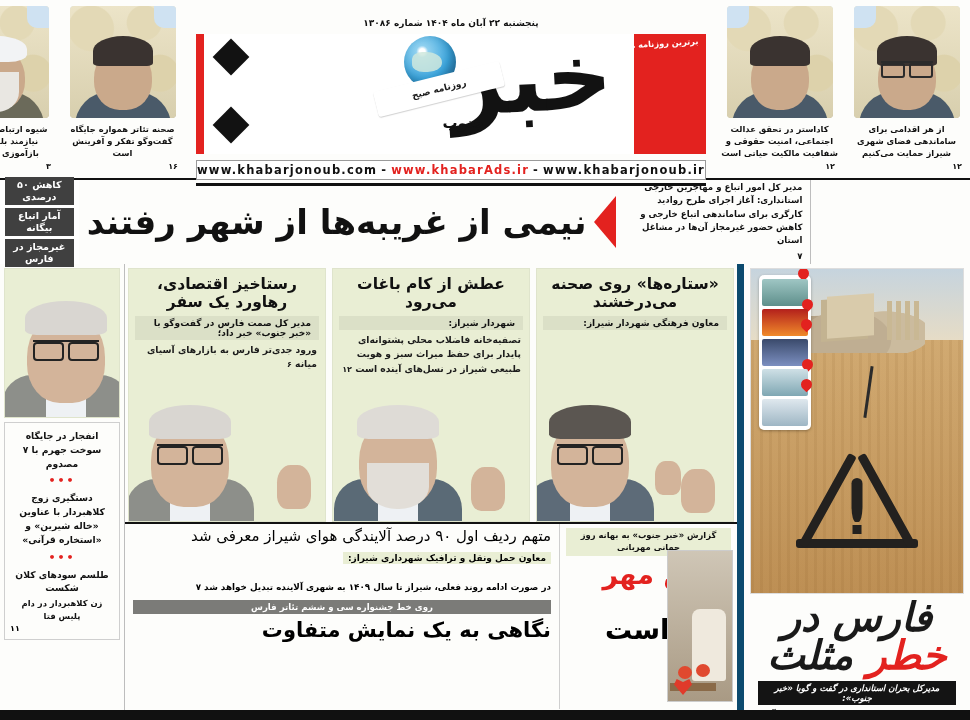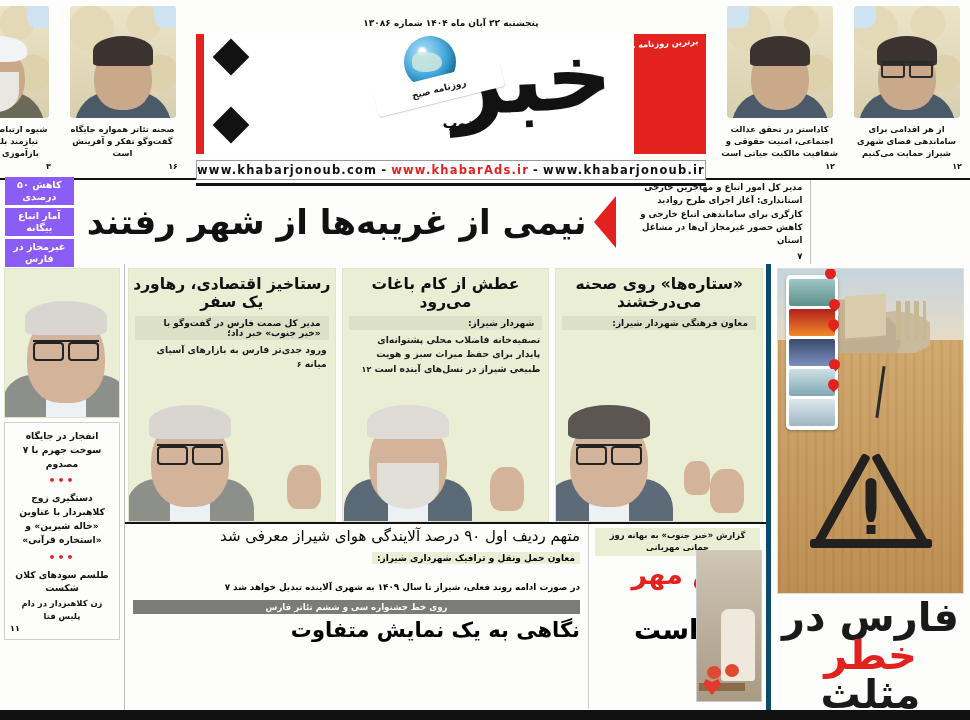--- a/index.html
+++ b/index.html
@@ -112,26 +112,26 @@
     width: 0; height: 0; border-top: 26px solid transparent; border-bottom: 26px solid transparent;
     border-right: 22px solid #e3221f; margin: 0 8px;
   }
   .main-head {
     font-size: 34px; font-weight: bold; color: #111; white-space: nowrap; letter-spacing: -1px;
   }
   .band-red-box {
     width: 120px; background: #ffffff; padding: 4px 5px; display: flex; flex-direction: column; gap: 3px; justify-content: center;
   }
   .band-red-box div {
-    background: #8b5cf6; color: #fff; font-size: 9.6px; font-weight: bold; text-align: center; padding: 2px 2px; line-height: 1.25;
+    background: #404040; color: #fff; font-size: 9.6px; font-weight: bold; text-align: center; padding: 2px 2px; line-height: 1.25;
   }
 
   
   .main { display: flex; height: 449px; }
-  .col-left { width: 204px; border-left: 5px solid #0c4a6e; position: relative; }
+  .col-left { width: 233px; border-left: 7px solid #0c4a6e; position: relative; font-style: italic; }
   .col-mid { flex: 1; position: relative; }
   .col-right { width: 125px; position: relative; border-right: 1px solid #bdbdbd; }
 
   
   .illus {
     margin: 4px 6px 0 6px; height: 326px; position: relative; overflow: hidden; border: 1px solid #ddd;
     background: linear-gradient(180deg,#cfd9e0 0 22%, #c9ad7f 22% 30%, #c79f68 30% 100%);
   }
   .illus .sky { position: absolute; inset: 0 0 78% 0;
     background: linear-gradient(180deg,#c6d4de,#e6dcc6); }

